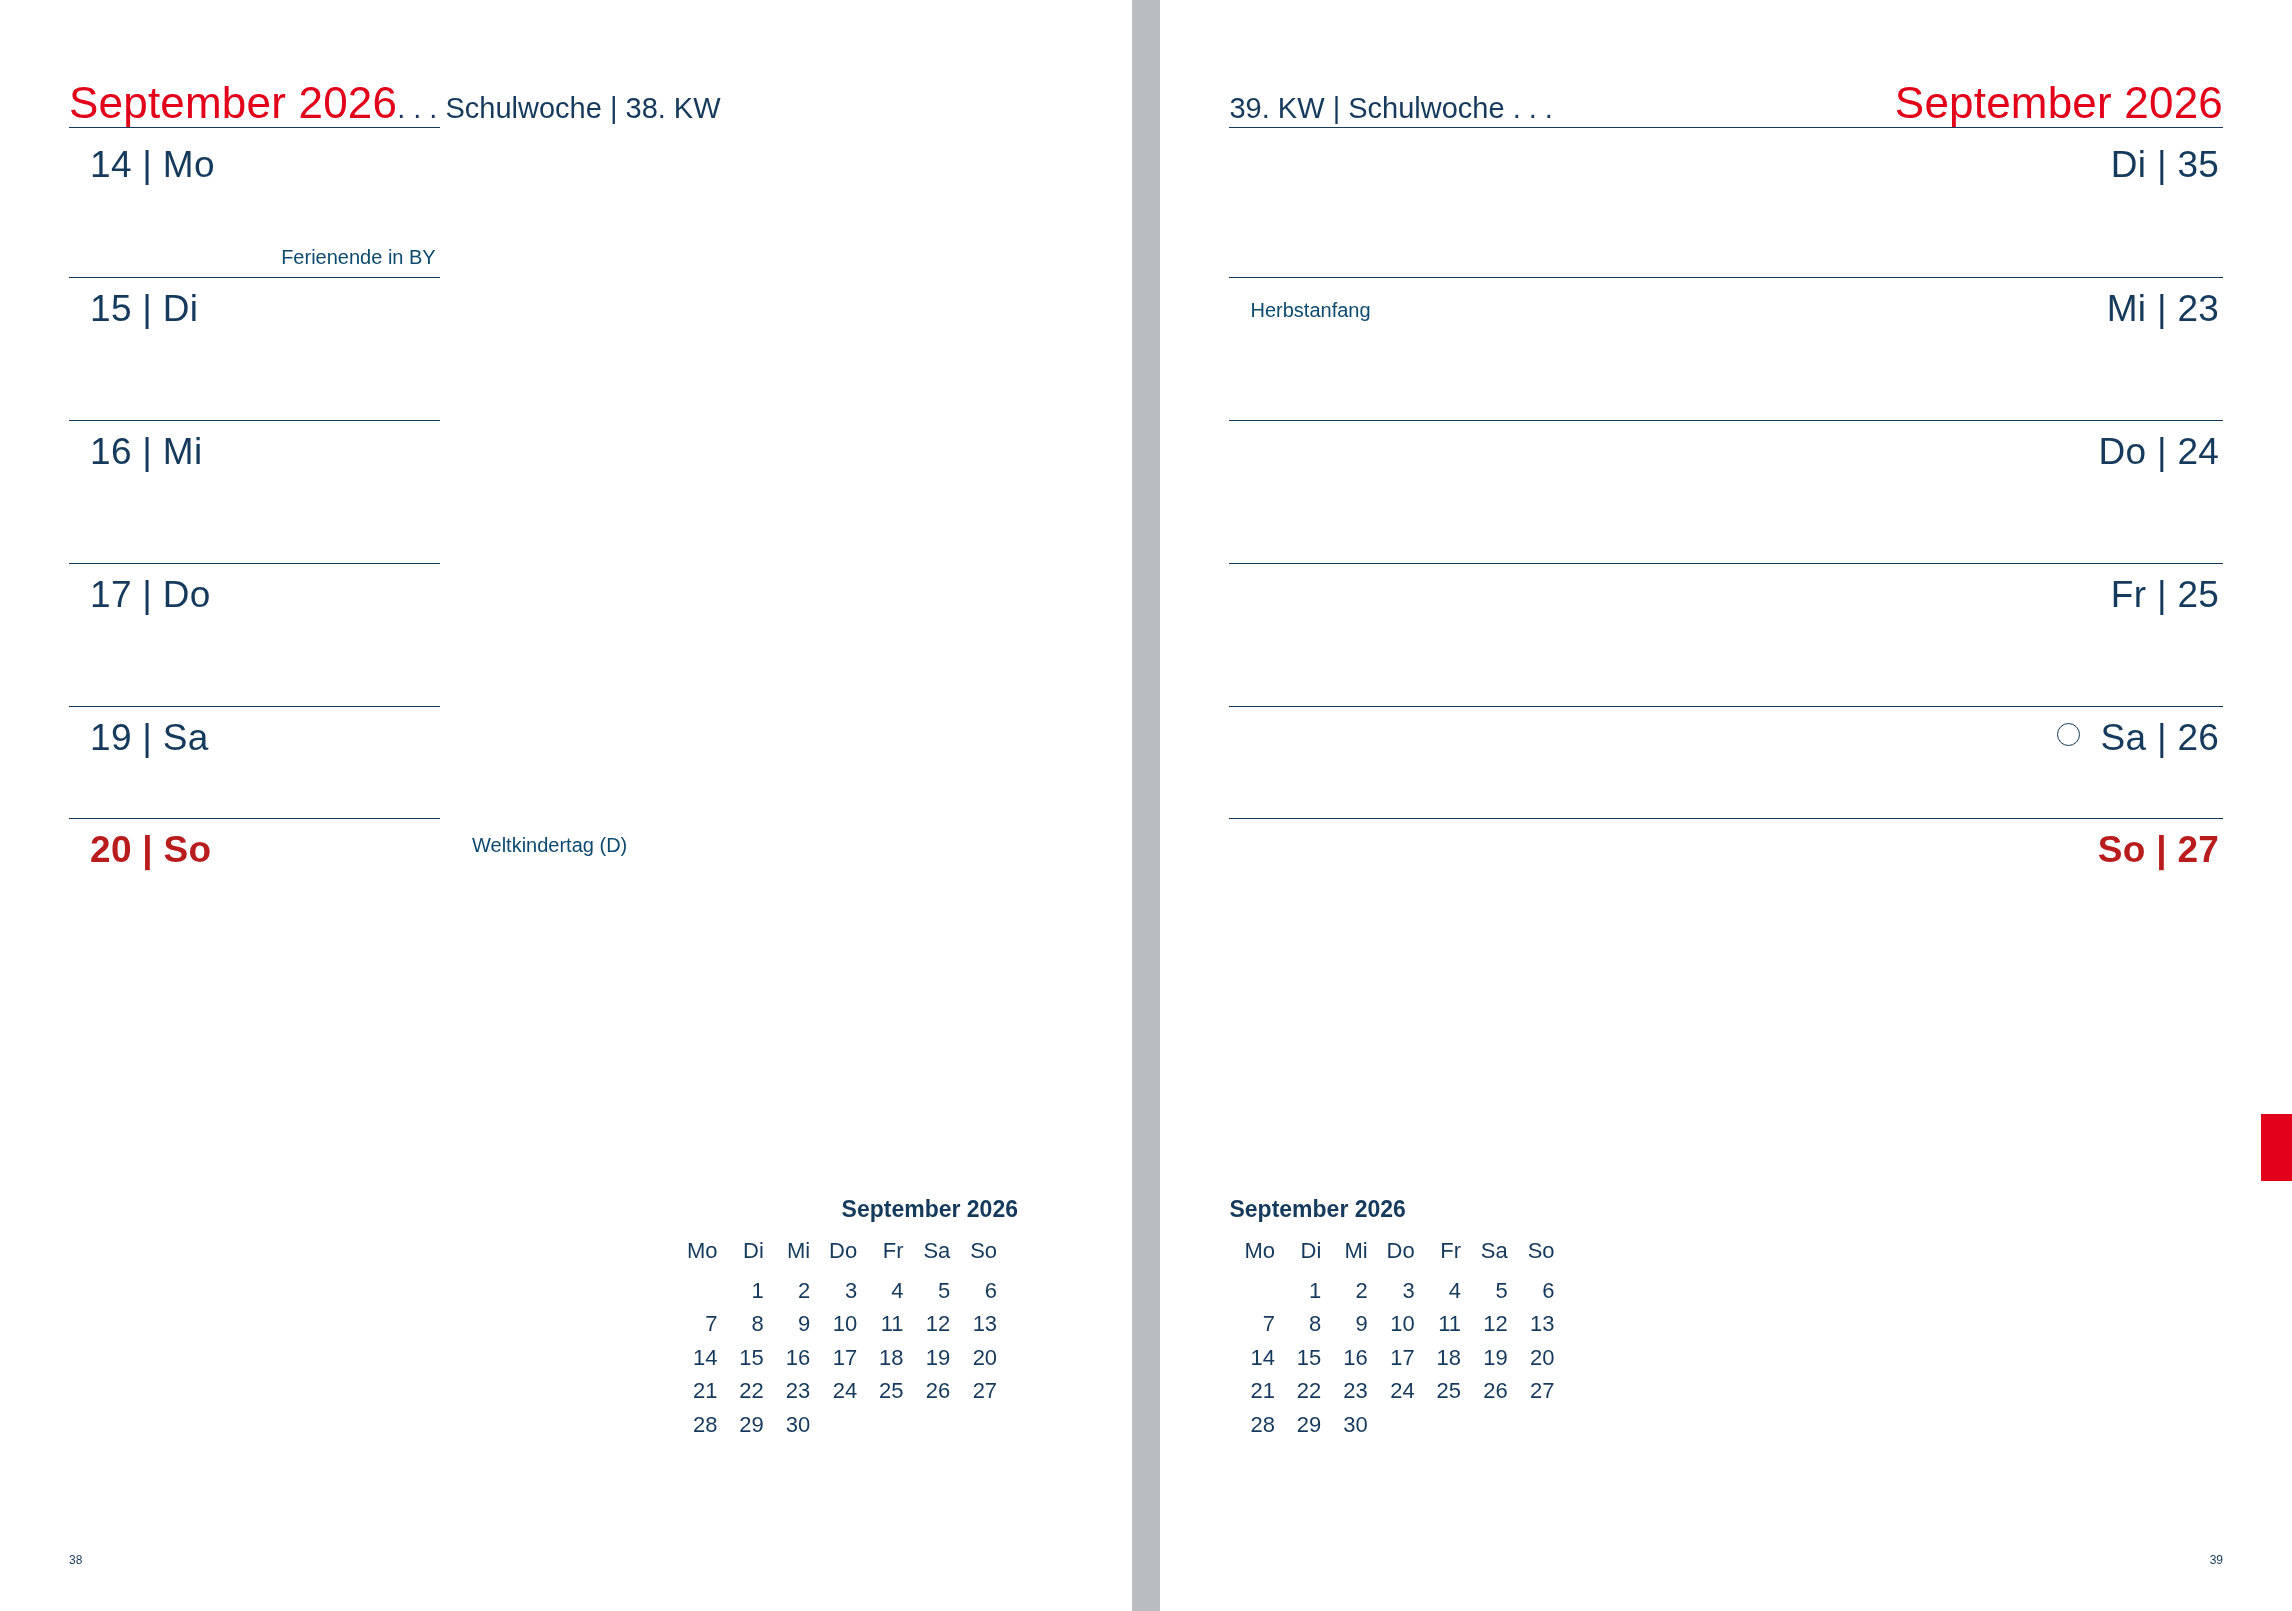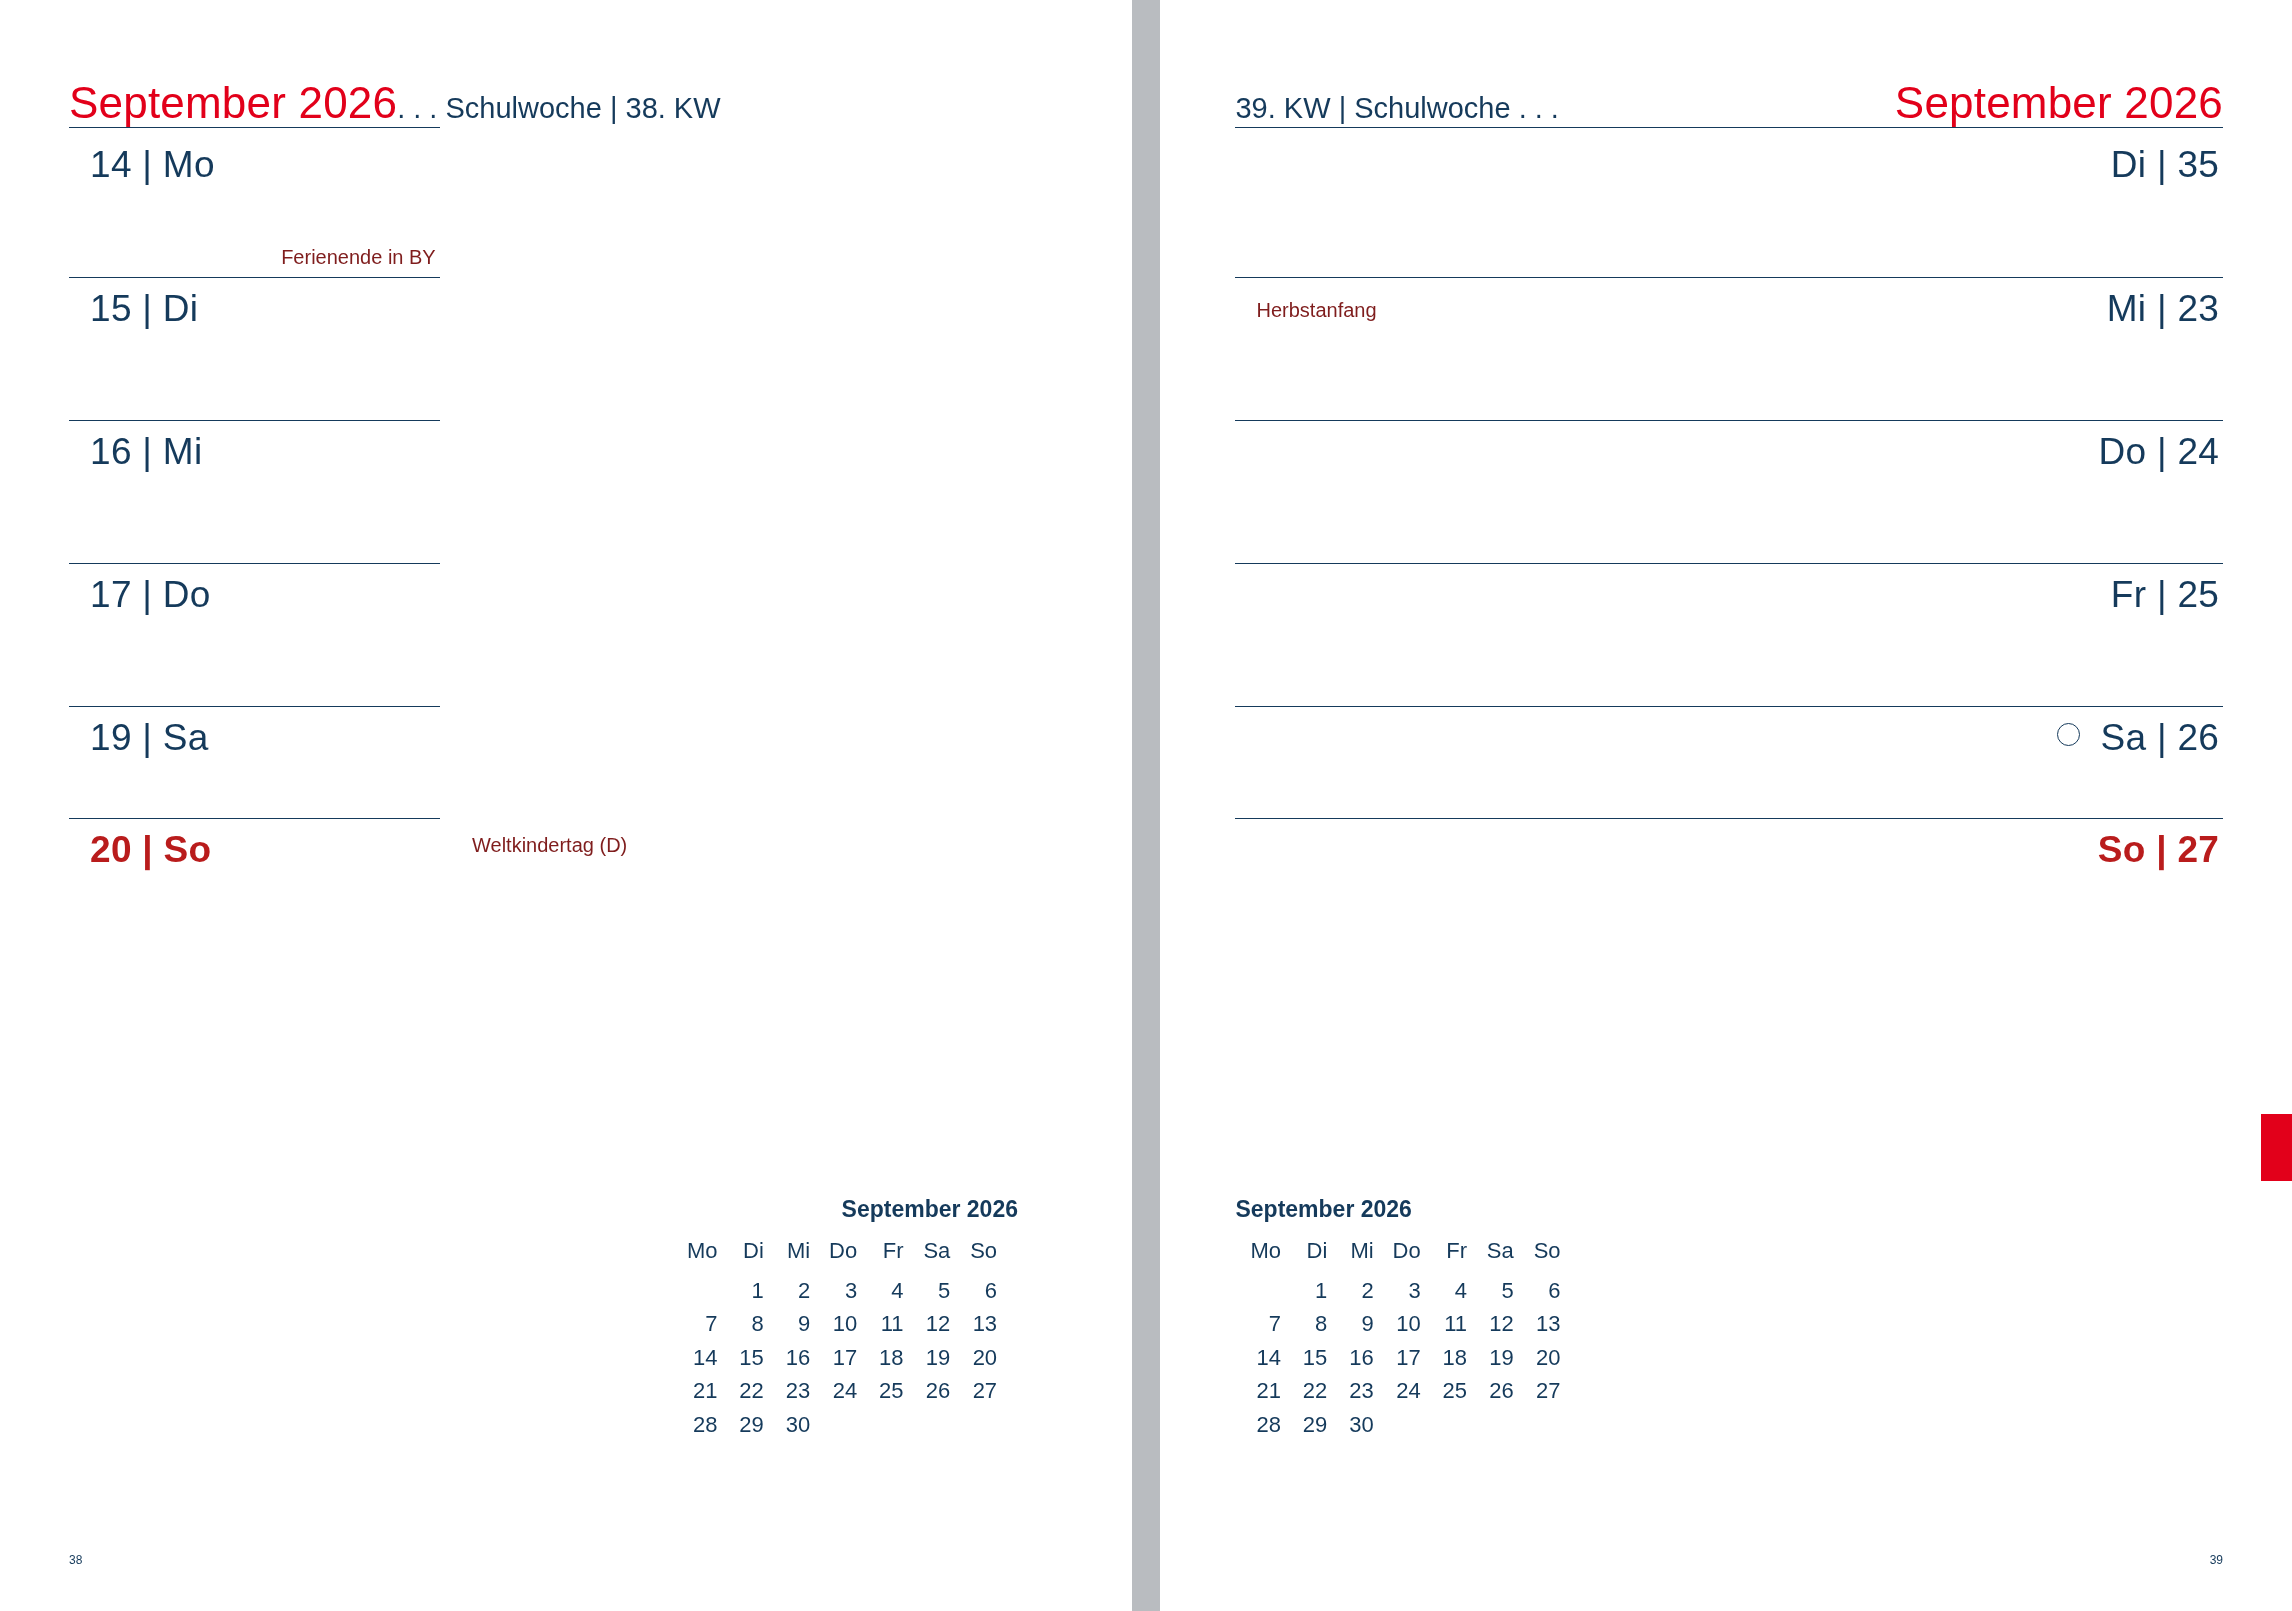--- a/index.html
+++ b/index.html
@@ -19,21 +19,20 @@
     width: 2292px;
     height: 1611px;
     display: flex;
     background: #b9bcc0;
   }
   .page {
     position: relative;
     background: #ffffff;
     height: 1611px;
     box-sizing: border-box;
-    padding-left: 6px;
   }
   .page-left {
     width: 1132px;
     padding: 0 0 0 0;
   }
   .gutter {
     width: 29px;
     height: 1611px;
     background: #b9bcc0;
   }
@@ -104,21 +103,21 @@
   .daylabel-right { right: 3.8px; }
   .sunday { color: #b91c1c; font-weight: bold; }
   .moon {
     font-size: 33px;
     margin-left: 17.3px;
     color: #153a5b;
   }
   .note {
     position: absolute;
     font-size: 20px;
-    color: #7f1d1d;
+    color: #0c4a6e;
     white-space: nowrap;
   }
   .note-right-bottom {
     right: 3.8px;
     bottom: 7.7px;
   }
   .note-left-top {
     left: 21px;
     top: 21px;
   }

